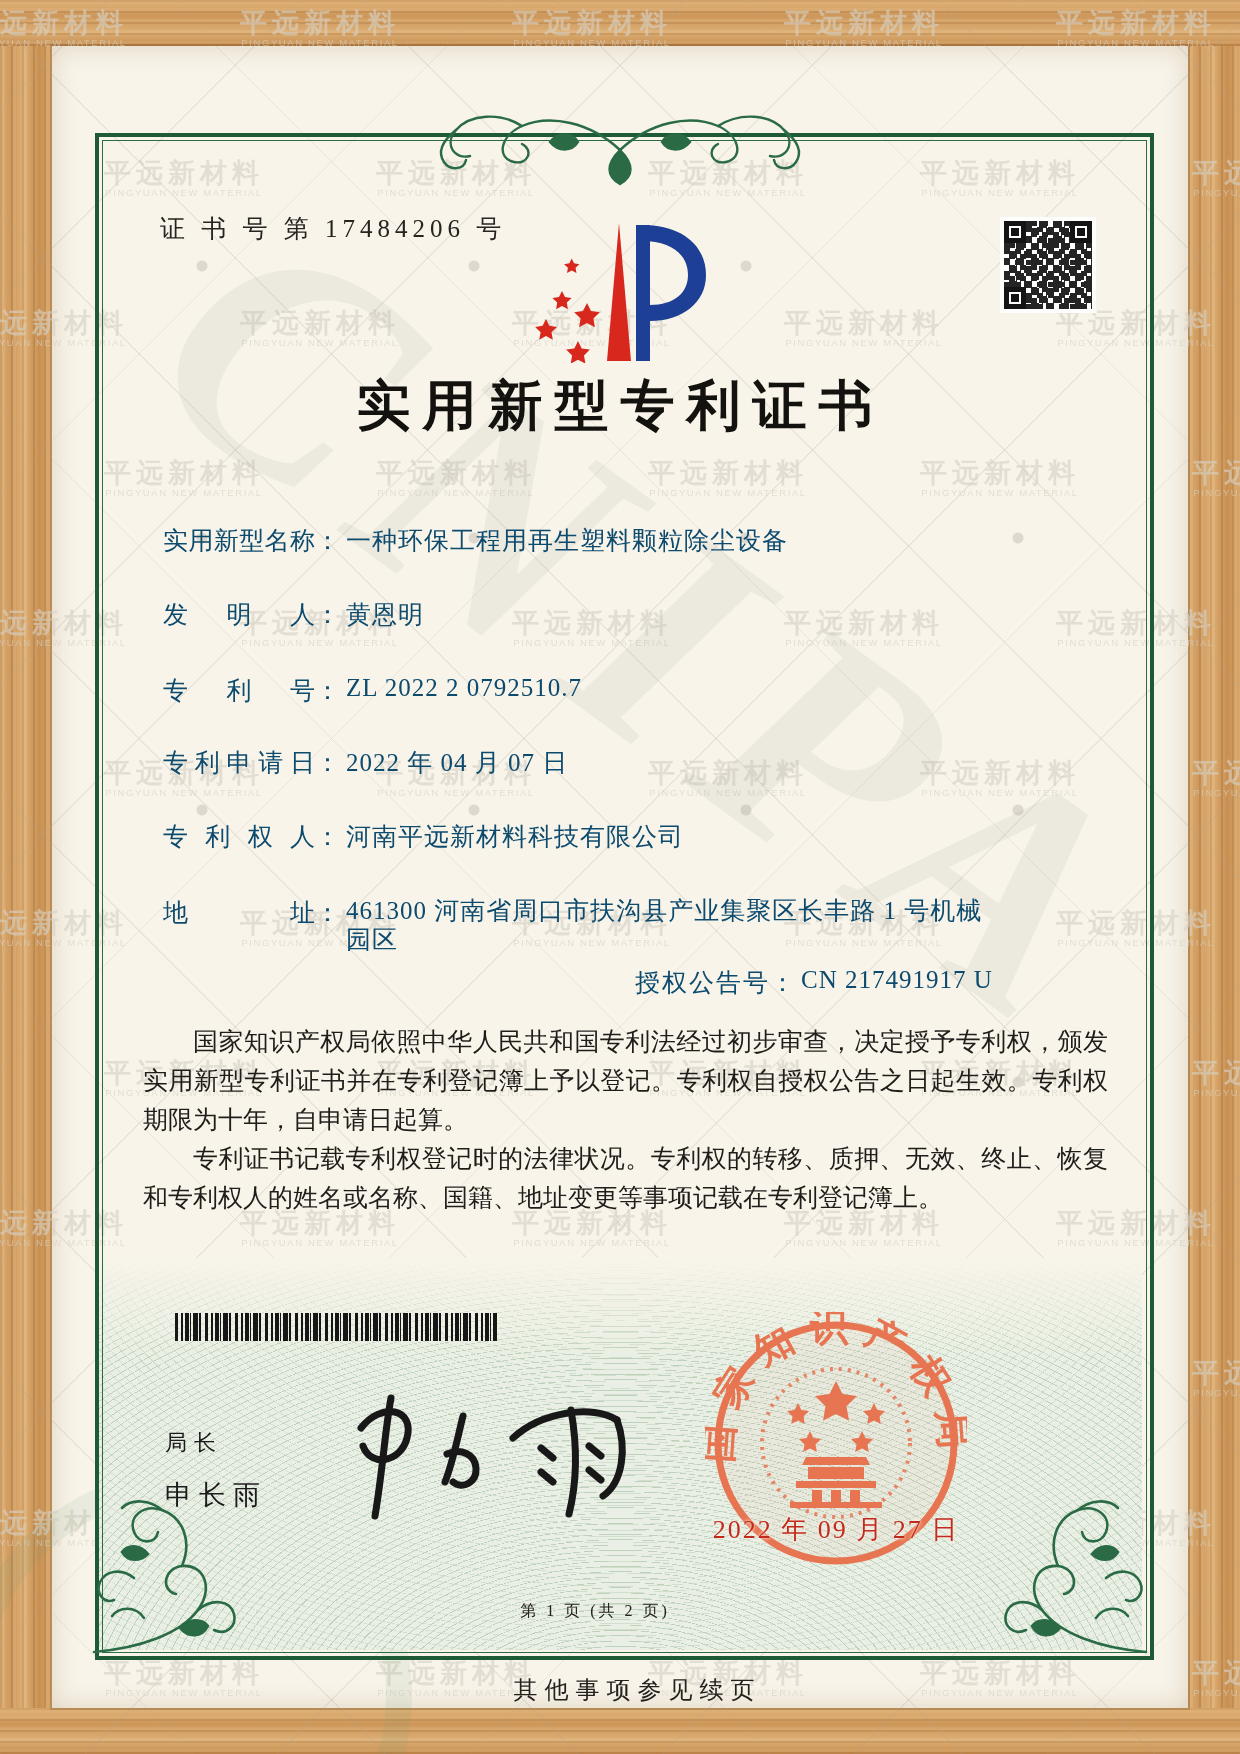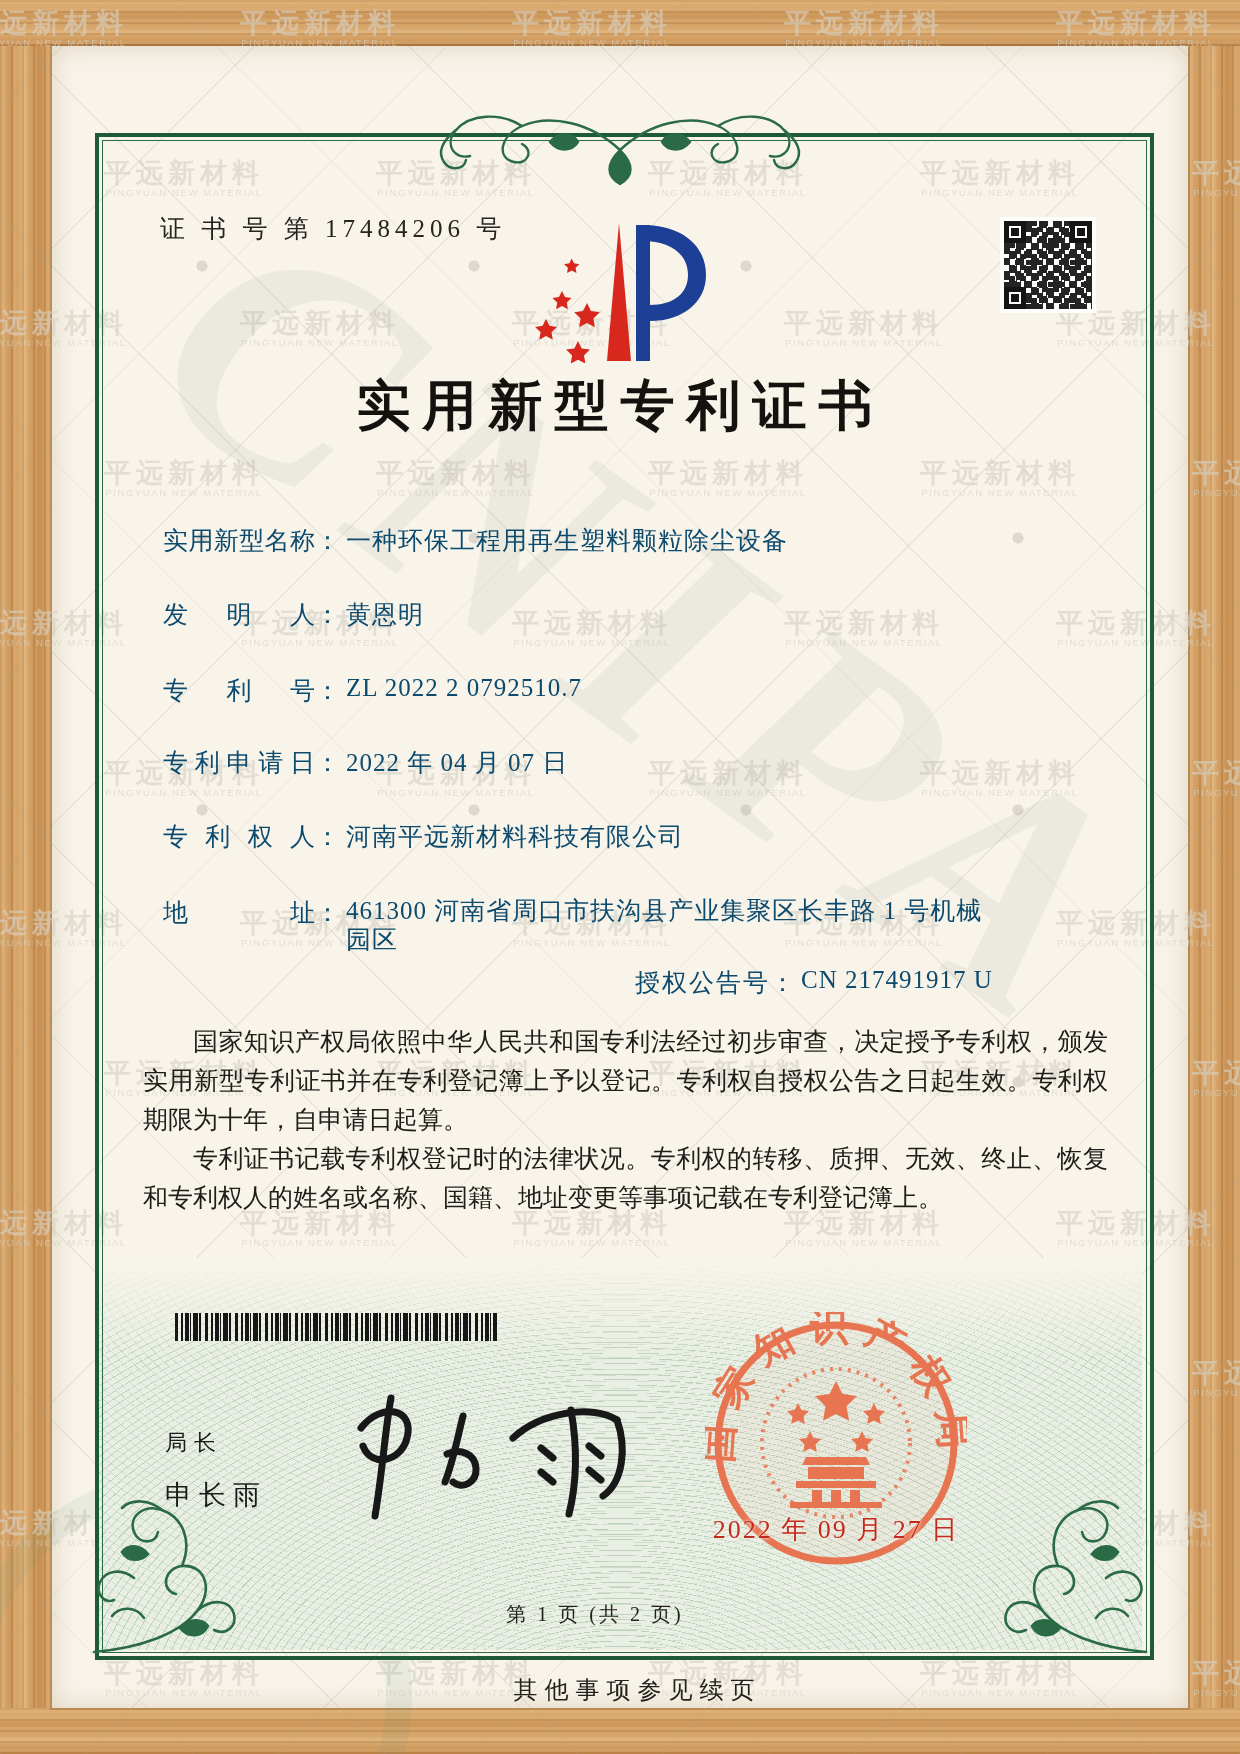--- a/index.html
+++ b/index.html
@@ -74,21 +74,21 @@
   
   .signer-title{position:absolute;left:165px;top:1428px;font-family:"Liberation Sans","DejaVu Sans",sans-serif;
       font-size:22px;letter-spacing:7px;color:#1b1b1b;}
   .signer-name{position:absolute;left:165px;top:1477px;font-family:"Liberation Sans","DejaVu Sans",sans-serif;
       font-size:27px;letter-spacing:7px;color:#1b1b1b;}
   .signature{position:absolute;left:345px;top:1382px;}
   
   .seal{position:absolute;left:705px;top:1312px;width:262px;height:262px;opacity:.96;}
   .seal-date{position:absolute;left:695px;top:1512px;width:282px;text-align:center;font-size:26px;
       letter-spacing:2px;color:#c22a1d;text-shadow:0 0 5px rgba(248,244,234,.9),0 0 2px rgba(248,244,234,.9);}
-  .page-footer{position:absolute;left:160px;top:1601px;width:870px;text-align:center;font-size:20px;
+  .page-footer{position:absolute;left:160px;top:1601px;width:870px;text-align:center;font-size:16px;
       letter-spacing:3px;color:#23211d;}
   .cont-note{position:absolute;left:112px;top:1674px;width:1051px;text-align:center;font-size:24px;
       letter-spacing:7px;color:#23211d;}
 </style>
 </head>
 <body>
 
 <div class="canvas">
 
   <div class="wood wood-left"></div>

